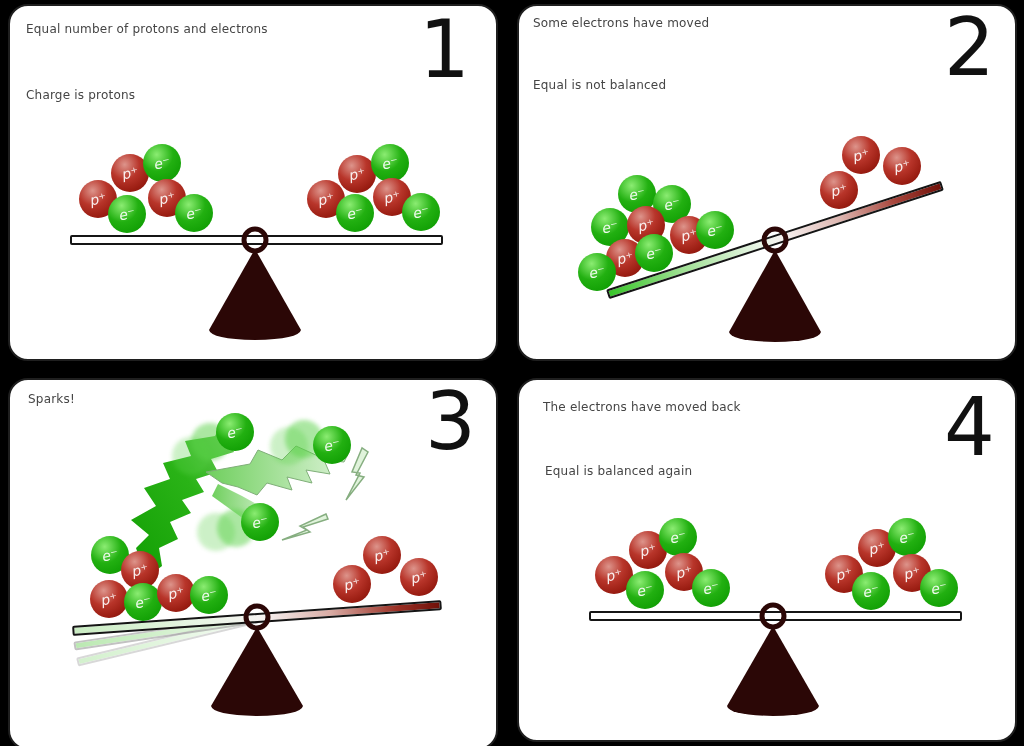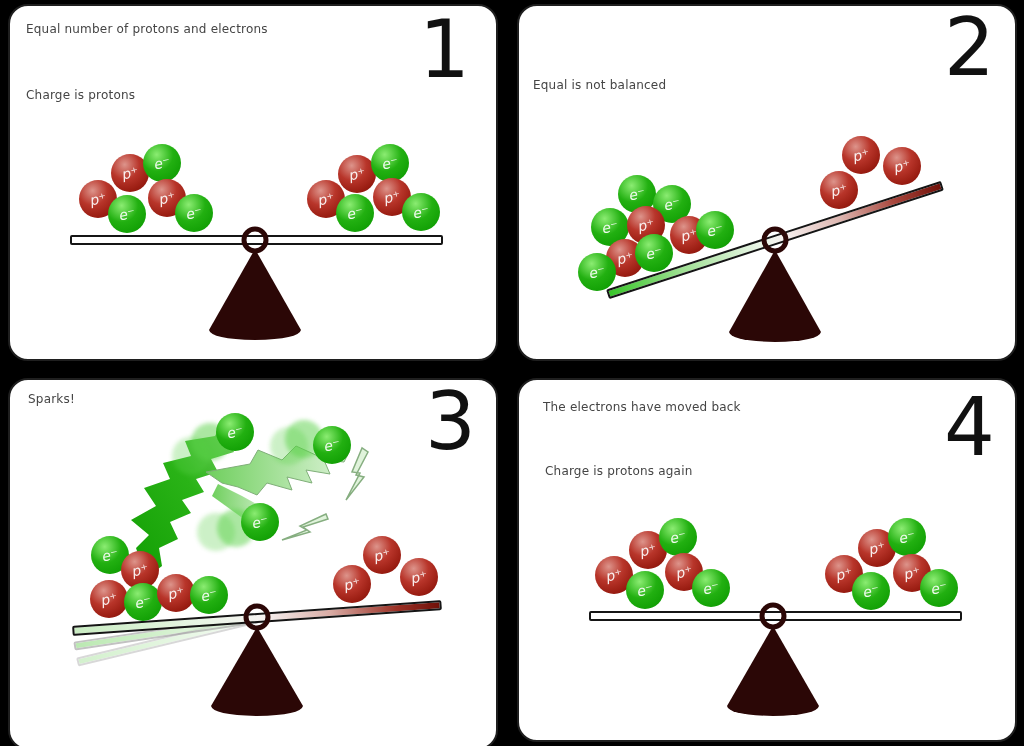--- a/index.html
+++ b/index.html
@@ -88,20 +88,21 @@
         <div class="sphere proton" style="left: 363px; top: 172px;">
           <span class="plabel">p⁺</span>
         </div>
         <div class="sphere electron" style="left: 392px; top: 187px;">
           <span class="plabel">e⁻</span>
         </div>
       </div>
   </section>
 
   <section class="panel" id="panel2">
+    <div class="caption" style="left:14px;top:10px">Some electrons have moved</div>
     <div class="caption" style="left:14px;top:72px">Equal is not balanced</div>
     <div class="panel-number" style="right:20px;top:0">2</div>
     <svg class="scale-svg" width="500" height="357">
       <path d="M256,244 L302,326 Q300,335 256,336 Q212,335 210,326 Z" fill="#2b0706"></path>
     </svg>
     <div class="beam b2" style="left:80px;top:229px;width:352px"></div>
     <svg class="scale-svg" width="500" height="357">
       <circle cx="256" cy="234" r="11" fill="none" stroke="#2b0706" stroke-width="5"></circle>
     </svg>
     <div class="layer particle-layer">
@@ -215,21 +216,21 @@
           <span class="plabel">e⁻</span>
         </div>
         <div class="sphere electron" style="left: 231px; top: 123px;">
           <span class="plabel">e⁻</span>
         </div>
       </div>
   </section>
 
   <section class="panel" id="panel4">
     <div class="caption" style="left:24px;top:20px">The electrons have moved back</div>
-    <div class="caption" style="left:26px;top:84px">Charge is protons again</div>
+    <div class="caption" style="left:26px;top:84px">Equal is balanced again</div>
     <div class="panel-number" style="right:20px;top:6px">4</div>
     <svg class="scale-svg" width="500" height="364">
       <path d="M254,246 L300,326 Q298,335 254,336 Q210,335 208,326 Z" fill="#2b0706"></path>
     </svg>
     <div class="beam" style="left:70px;top:231px;width:373px"></div>
     <svg class="scale-svg" width="500" height="364">
       <circle cx="254" cy="236" r="11" fill="none" stroke="#2b0706" stroke-width="5"></circle>
     </svg>
     <div class="layer particle-layer">
         <div class="sphere proton" style="left: 110px; top: 151px;">

